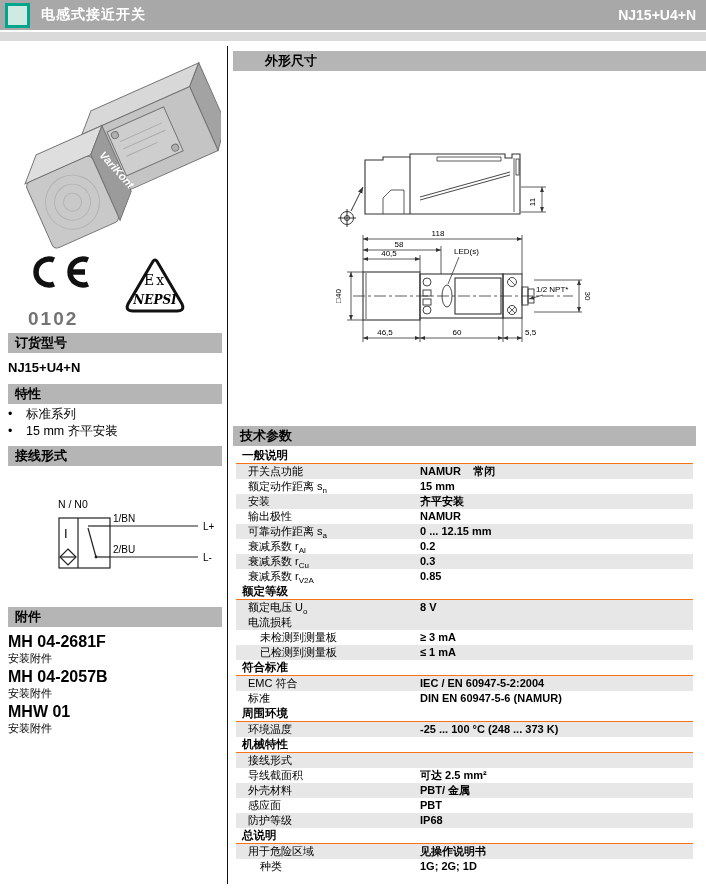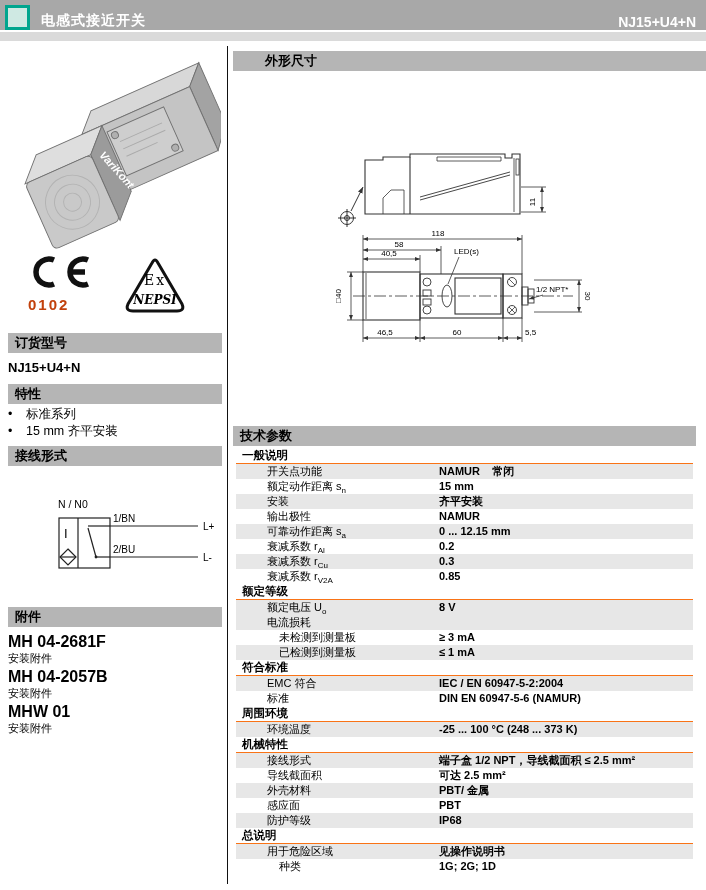--- a/index.html
+++ b/index.html
@@ -1,20 +1,20 @@
 <!DOCTYPE html>
 <html><head>
 <meta charset="utf-8">
 <style>
   html,body{margin:0;padding:0;background:#fff;}
   .page{position:relative;width:706px;height:890px;background:#fff;overflow:hidden;
         font-family:"Liberation Sans",sans-serif;color:#000;}
   
   .topbar{position:absolute;top:0;left:0;width:706px;height:30px;background:#a8a8a8;
-          display:flex;align-items:flex-end;}
+          display:flex;align-items:center;}
   .brandbox{width:19px;height:19px;border:3px solid #00a58e;background:#cfe9e3;margin-left:5px;}
   .toptitle{color:#fff;font-weight:bold;font-size:14px;margin-left:11px;letter-spacing:1px;}
   .topmodel{color:#fff;font-weight:bold;font-size:14px;margin-left:auto;margin-right:10px;}
   .subband{position:absolute;top:32px;left:0;width:706px;height:9px;background:#dadada;}
   
   .leftcol{position:absolute;top:42px;left:0;width:227px;height:848px;}
   .divider{position:absolute;top:46px;left:227px;width:1px;height:838px;background:#111;}
   .rightcol{position:absolute;top:42px;left:233px;width:473px;height:848px;}
   
   .secbar{background:#b5b5b5;font-weight:bold;font-size:13px;height:20px;line-height:20px;
@@ -25,27 +25,27 @@
   .modeltxt{position:absolute;left:8px;top:318px;font-size:13px;font-weight:bold;}
   .features{position:absolute;left:8px;top:364px;width:210px;}
   .feature-item{display:flex;font-size:12.5px;line-height:17px;}
   .bullet{width:18px;}
   .accessories{position:absolute;left:8px;top:590px;width:210px;}
   .acc-model{font-size:16px;font-weight:bold;line-height:17px;margin-top:1px;}
   .acc-desc{font-size:11px;line-height:17px;}
   
   .certs{position:absolute;left:20px;top:212px;width:200px;height:78px;}
   .ce{position:absolute;left:8px;top:2px;text-align:left;}
-  .ce-num{font-size:15px;letter-spacing:2px;color:#c2410c;margin-top:4px;font-weight:bold;}
+  .ce-num{font-size:19px;letter-spacing:2px;color:#737373;margin-top:16px;font-weight:bold;}
   .exmark{position:absolute;left:98px;top:0px;}
   
   .spec-table{position:absolute;left:3px;top:406px;width:457px;}
   .spec-sec{font-weight:bold;font-size:11.5px;height:15px;line-height:15px;
             padding-left:6px;border-bottom:1px solid #f97316;}
-  .spec-row{display:flex;height:15px;line-height:15px;font-size:11px;padding-left:19px;}
+  .spec-row{display:flex;height:15px;line-height:15px;font-size:11px;}
   .spec-row.shade{background:#e7e7e7;}
   .spec-label{width:184px;padding-left:12px;box-sizing:border-box;white-space:nowrap;}
   .spec-label.ind{padding-left:24px;}
   .spec-label sub{font-size:8px;}
   .spec-value{font-weight:bold;white-space:nowrap;}
   svg text{font-family:"Liberation Sans",sans-serif;}
   .serif{font-family:"DejaVu Serif",serif;}
 </style>
 </head>
 <body>
@@ -315,21 +315,20 @@
           <div class="spec-value">DIN EN 60947-5-6 (NAMUR)</div>
         </div>
         <div class="spec-sec">周围环境</div>
         <div class="spec-row shade">
           <div class="spec-label">环境温度</div>
           <div class="spec-value">-25 ... 100 °C (248 ... 373 K)</div>
         </div>
         <div class="spec-sec">机械特性</div>
         <div class="spec-row shade">
           <div class="spec-label">接线形式</div>
-          <div class="spec-value">端子盒 1/2 NPT，导线截面积 ≤ 2.5 mm²</div>
         </div>
         <div class="spec-row">
           <div class="spec-label">导线截面积</div>
           <div class="spec-value">可达 2.5 mm²</div>
         </div>
         <div class="spec-row shade">
           <div class="spec-label">外壳材料</div>
           <div class="spec-value">PBT/ 金属</div>
         </div>
         <div class="spec-row">

